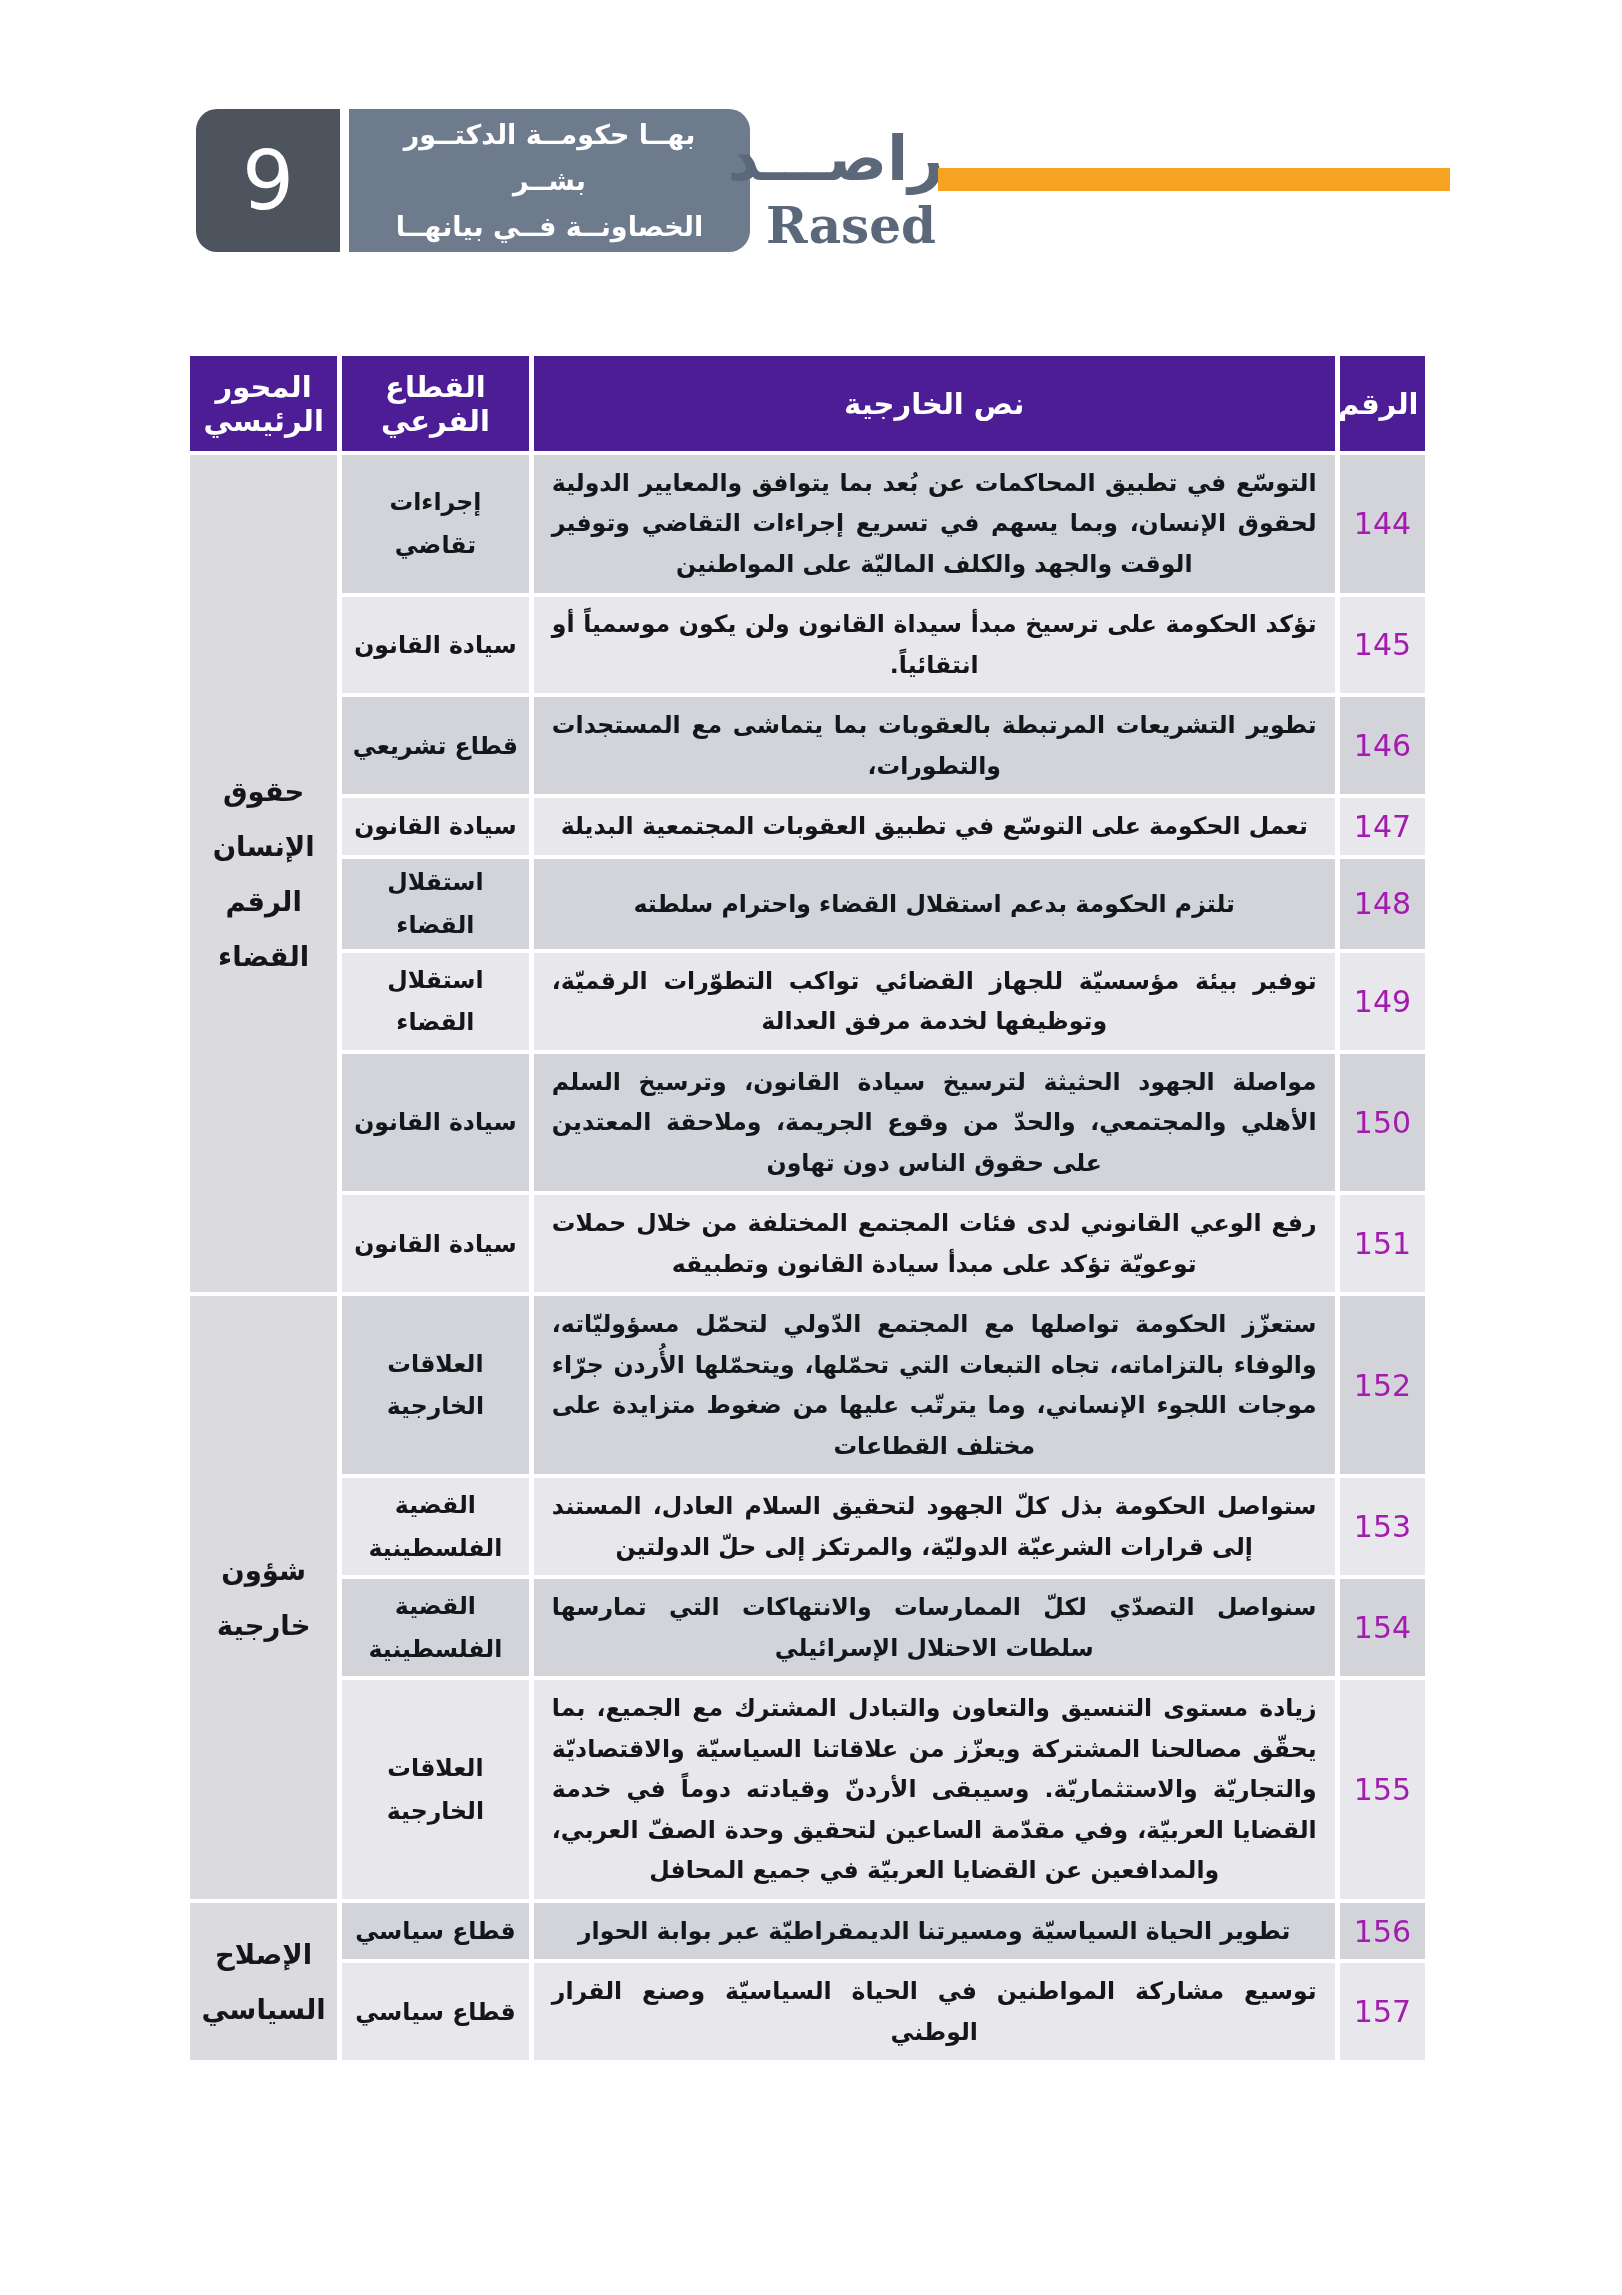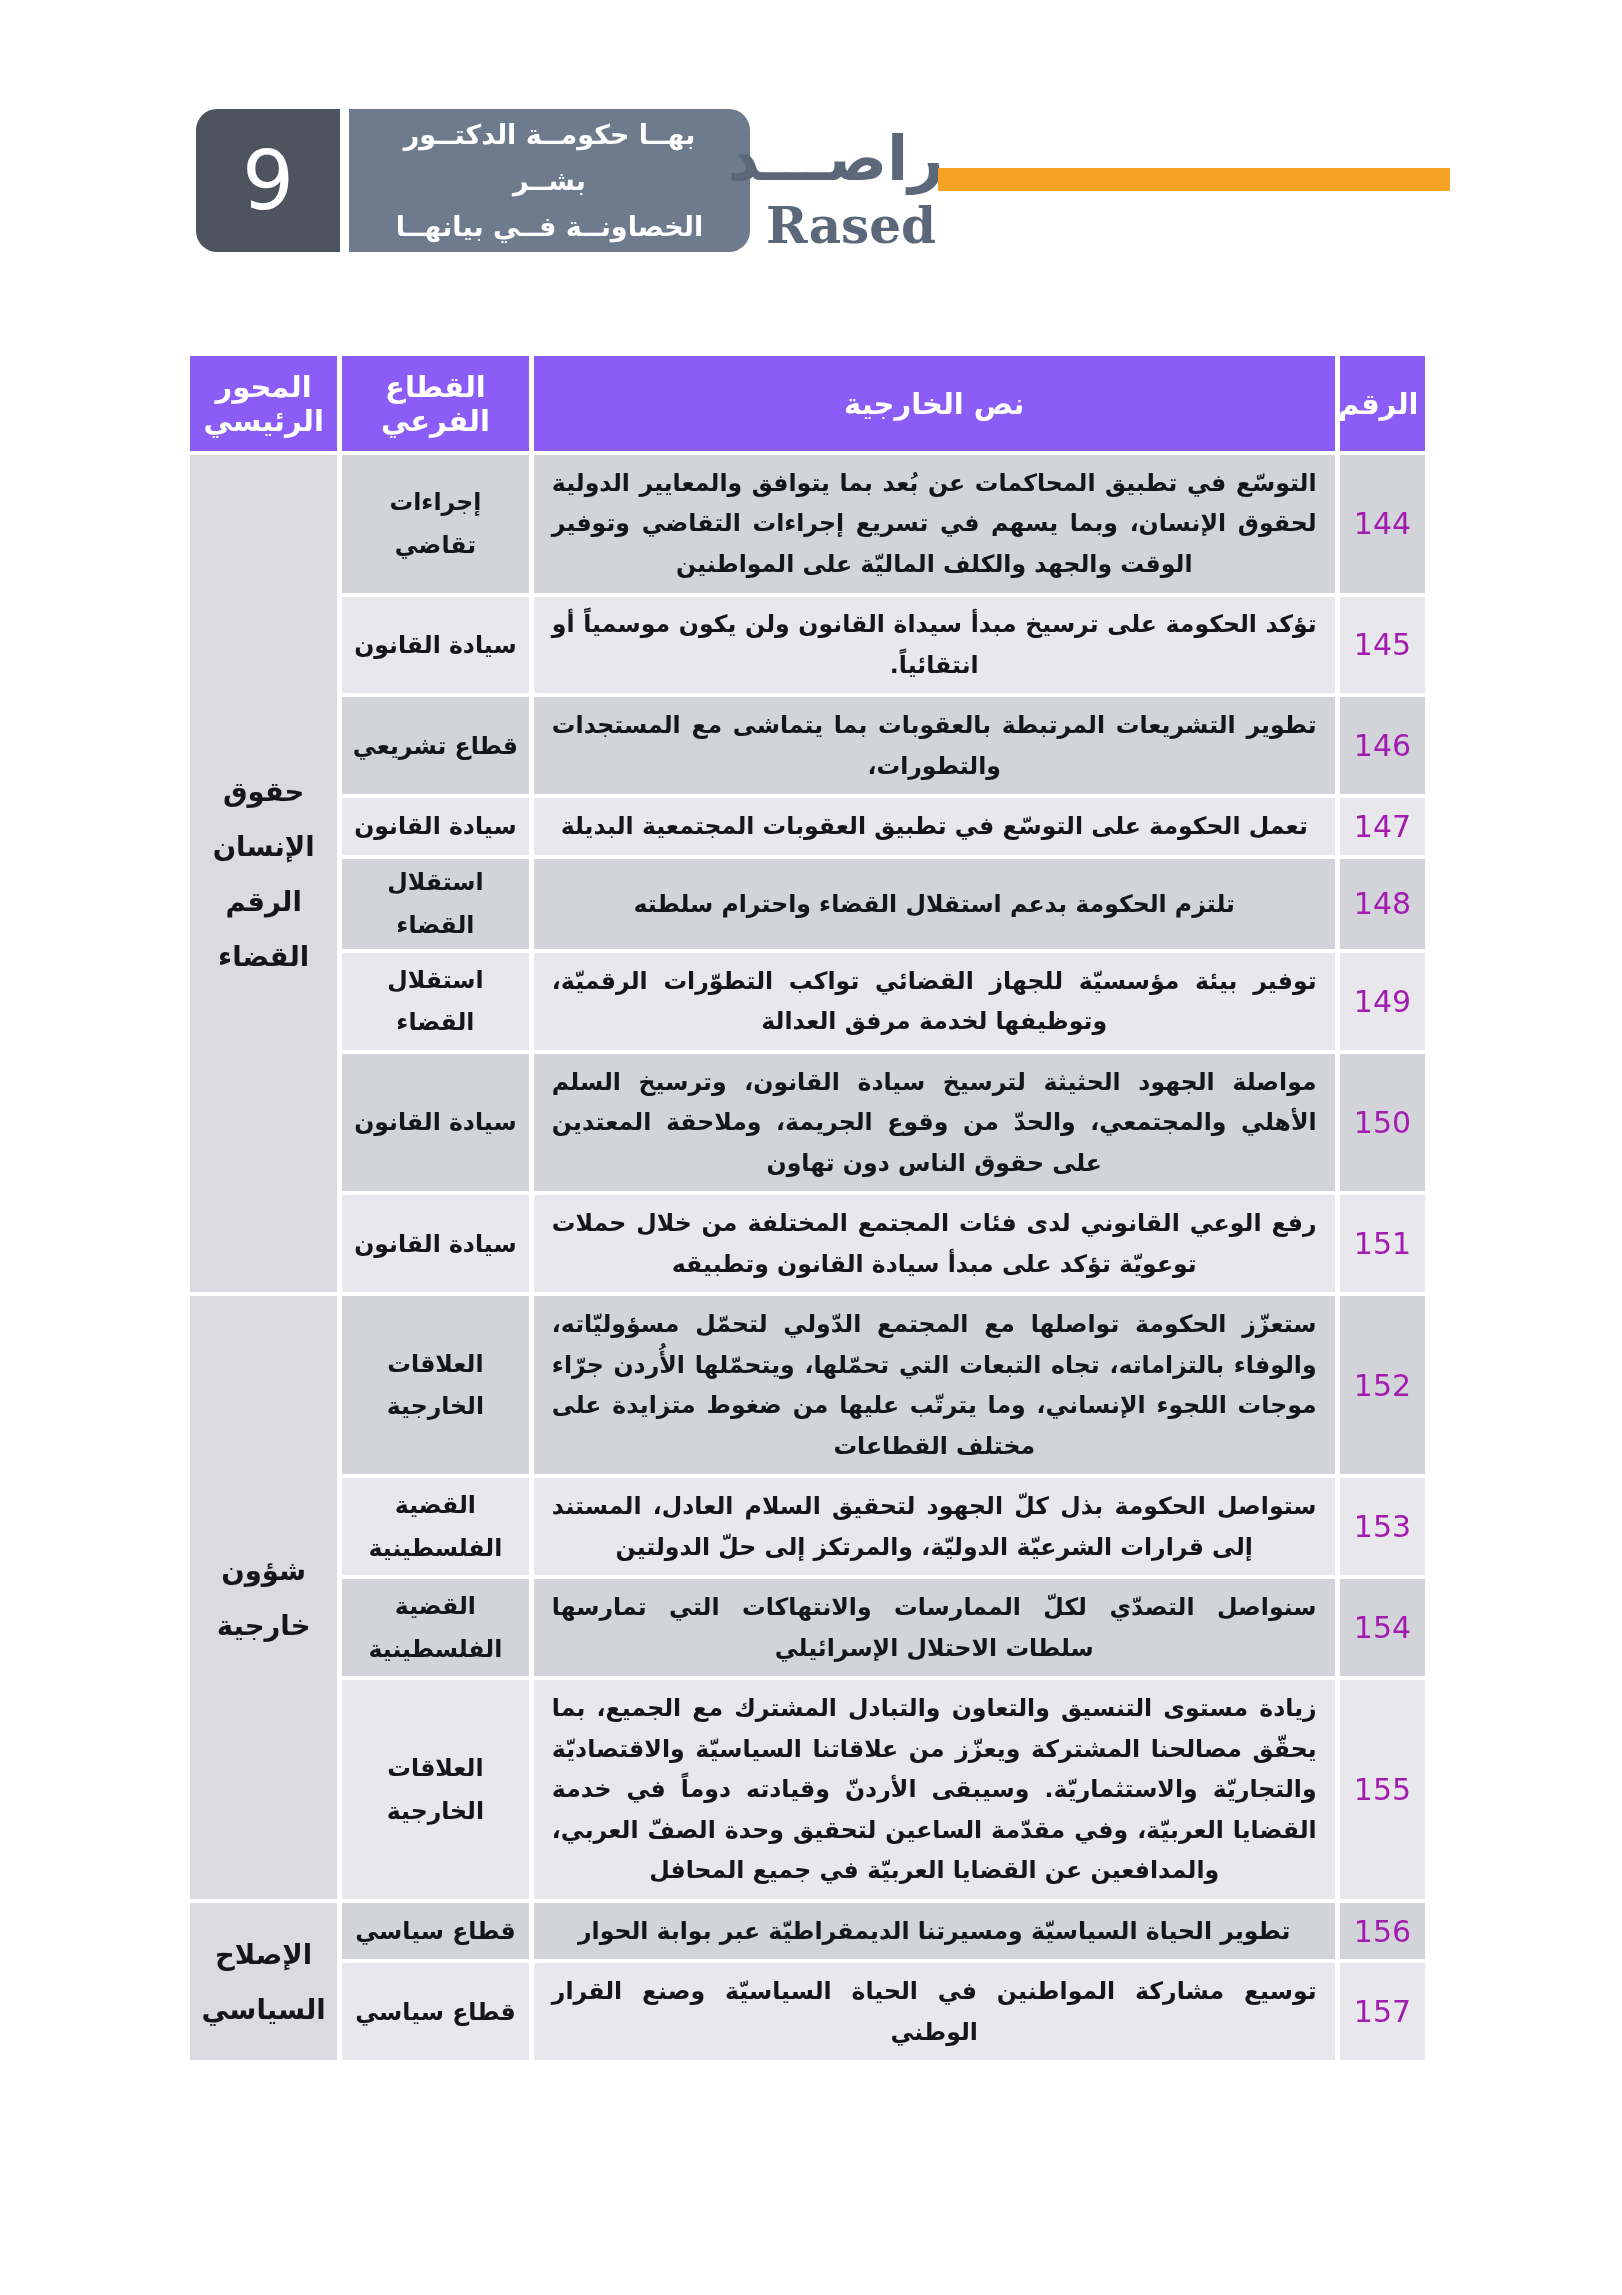--- a/index.html
+++ b/index.html
@@ -46,21 +46,21 @@
     position:absolute;left:185px;top:352px;
     width:1245px;
     border-collapse:separate;border-spacing:5.2px 4.6px;
     direction:rtl;table-layout:fixed;
   }
   col.c-num{width:85px;}
   col.c-text{width:800px;}
   col.c-sub{width:186px;}
   col.c-axis{width:147px;}
   th{
-    background:#8b5cf6;color:#ffffff;
+    background:#4c1d95;color:#ffffff;
     font-size:29px;font-weight:700;
     text-align:center;vertical-align:middle;
     height:95px;padding:0 6.5px;
   }
   td{
     vertical-align:middle;text-align:center;
     color:#15161A;font-weight:700;
   }
   td.dark{background:#D3D4DA;}
   td.light{background:#E8E8EC;}

